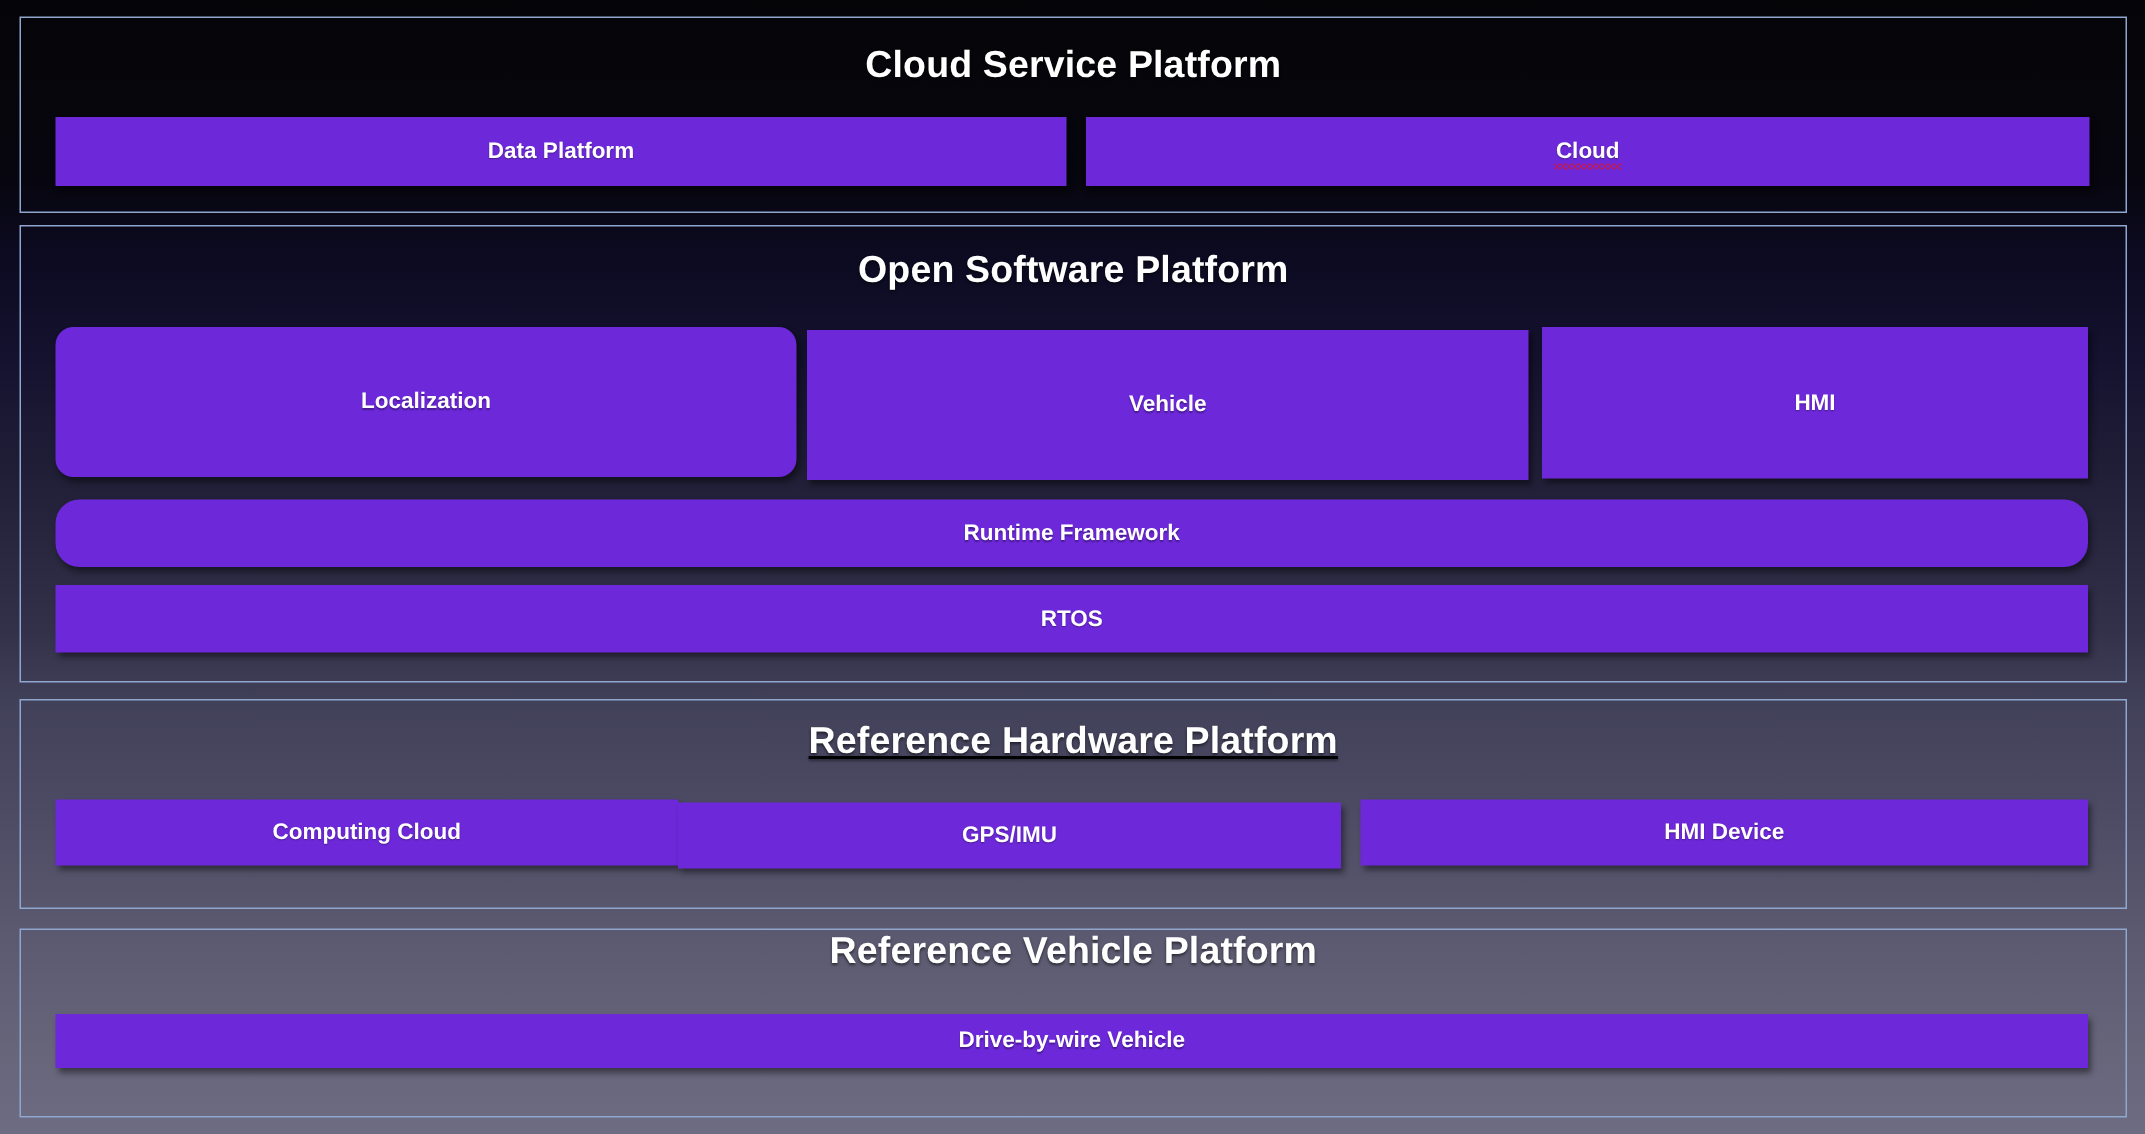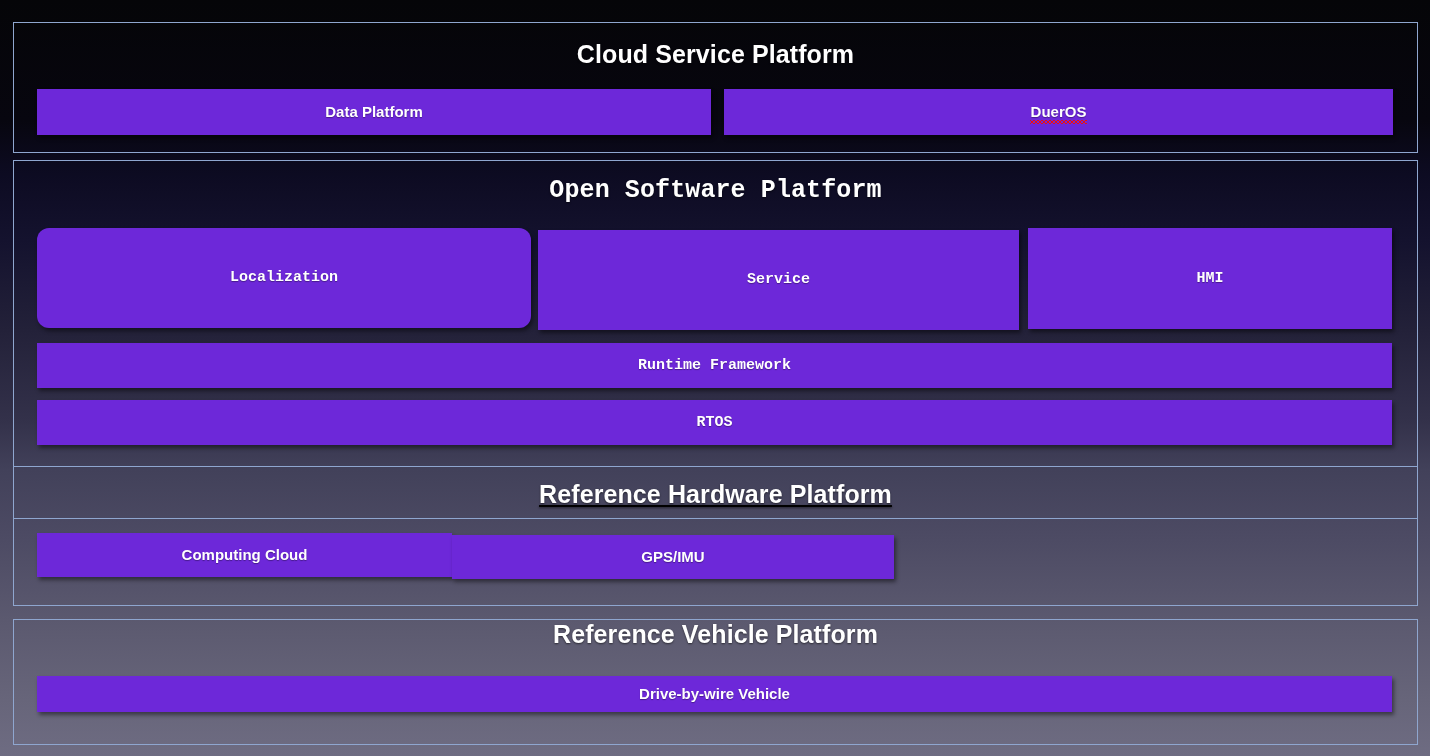--- a/index.html
+++ b/index.html
@@ -70,32 +70,32 @@
     left:-1px; right:-1px; bottom:-2px;
     height:4px;
     background-image:
       linear-gradient(135deg, transparent 42%, #e81313 42%, #e81313 58%, transparent 58%),
       linear-gradient(45deg,  transparent 42%, #e81313 42%, #e81313 58%, transparent 58%);
     background-size:4px 4px;
     background-repeat:repeat-x;
   }
 
   
-  #panel-cloud { left:13px; top:22px; width:1405px; height:131px; }
+  #panel-cloud { left:13px; top:11px; width:1405px; height:131px; }
   #panel-cloud .panel-title { margin-top:17px; }
   #blk-data-platform { left:23px;  top:66px; width:674px; height:46px; }
   #blk-dueros       { left:710px; top:66px; width:669px; height:46px; }
 
   
-  #panel-open { left:13px; top:160px; width:1405px; height:359px;font-family:Liberation Mono, monospace; }
+  #panel-open { left:13px; top:150px; width:1405px; height:305px; }
   #panel-open .panel-title { margin-top:15px; }
   #blk-localization { left:23px;  top:67px;  width:494px; height:100px;border-radius:12px; }
   #blk-control      { left:524px; top:69px;  width:481px; height:100px; }
   #blk-hmi          { left:1014px;top:67px;  width:364px; height:101px; }
-  #blk-runtime      { left:23px;  top:182px; width:1355px; height:45px; }
+  #blk-runtime      { left:23px;  top:182px; width:1355px; height:45px;border-radius:16px; }
   #blk-rtos         { left:23px;  top:239px; width:1355px; height:45px; }
 
   
   #panel-hw { left:13px; top:466px; width:1405px; height:140px;text-decoration:underline; }
   #panel-hw .panel-title { margin-top:13px; }
   #blk-computing-unit { left:23px;  top:66px; width:415px; height:44px; }
   #blk-gps-imu        { left:438px; top:68px; width:442px; height:44px; }
   #blk-hmi-device     { left:893px; top:66px; width:485px; height:44px; }
 
   
@@ -107,33 +107,33 @@
 <body>
 
 <section class="panel" id="panel-cloud">
   <div class="panel-title">Cloud Service Platform</div>
 
   <div class="blk" id="blk-data-platform">
     <span>Data Platform</span>
   </div>
 
   <div class="blk" id="blk-dueros">
-    <span class="misspelled">DuerOS</span>
+    <span class="misspelled">Cloud</span>
   </div>
 </section>
 
 <section class="panel" id="panel-open">
   <div class="panel-title">Open Software Platform</div>
 
   <div class="blk lg" id="blk-localization">
     <span>Localization</span>
   </div>
 
   <div class="blk lg" id="blk-control">
-    <span>Service</span>
+    <span>Vehicle</span>
   </div>
 
   <div class="blk lg" id="blk-hmi">
     <span>HMI</span>
   </div>
 
   <div class="blk" id="blk-runtime">
     <span>Runtime Framework</span>
   </div>
 
@@ -146,20 +146,23 @@
   <div class="panel-title">Reference Hardware Platform</div>
 
   <div class="blk" id="blk-computing-unit">
     <span>Computing Cloud</span>
   </div>
 
   <div class="blk" id="blk-gps-imu">
     <span>GPS/IMU</span>
   </div>
 
+  <div class="blk" id="blk-hmi-device">
+    <span>HMI Device</span>
+  </div>
 </section>
 
 <section class="panel" id="panel-veh">
   <div class="panel-title">Reference Vehicle Platform</div>
 
   <div class="blk" id="blk-drive-by-wire">
     <span>Drive-by-wire Vehicle</span>
   </div>
 </section>
 

